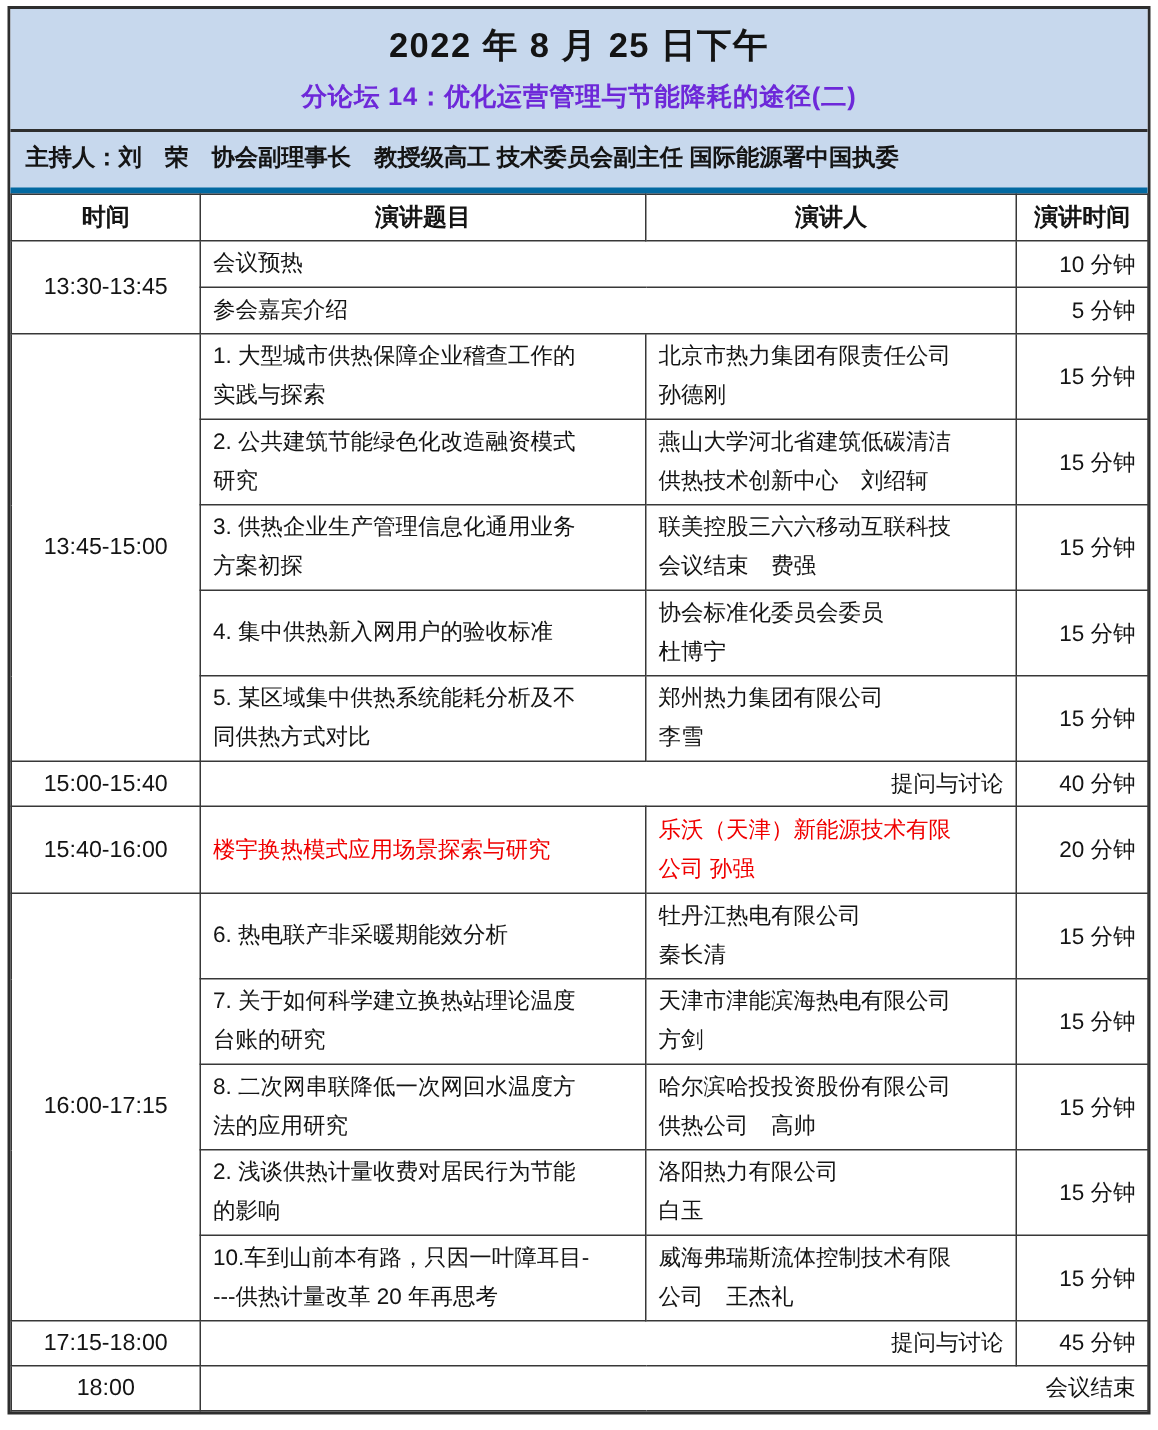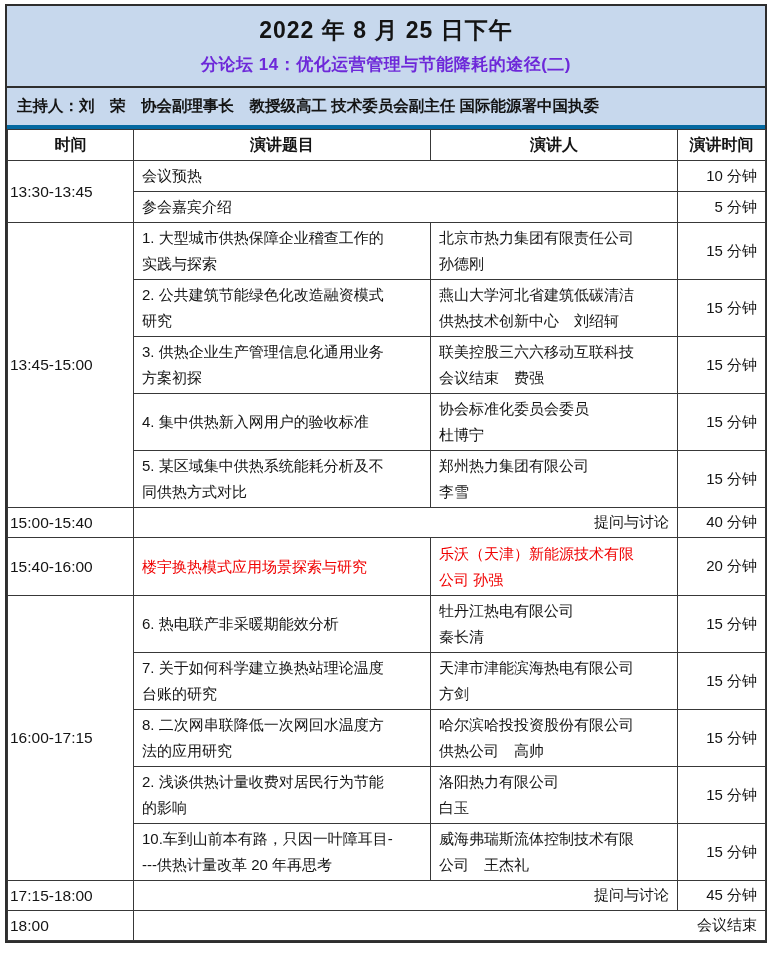--- a/index.html
+++ b/index.html
@@ -66,21 +66,21 @@
     font-size:16px;
     font-weight:bold;
     text-align:center;
   }
   td { font-size:15px;margin-top:44px; }
   tr.rh-h  { height:31px; }
   tr.rh-s  { height:30px; }
   tr.rh-t  { height:57px; }
   tr.rh-r  { height:58px; }
   .time {
-    text-align:left;
+    text-align:center;
     font-size:15.5px;
     padding:2px 2px;
   }
   .ttl, .spk {
     text-align:left;
     white-space:pre-line;
     line-height:26px;
   }
   .dur { text-align:right; white-space:nowrap; }
   .center { text-align:right; }

